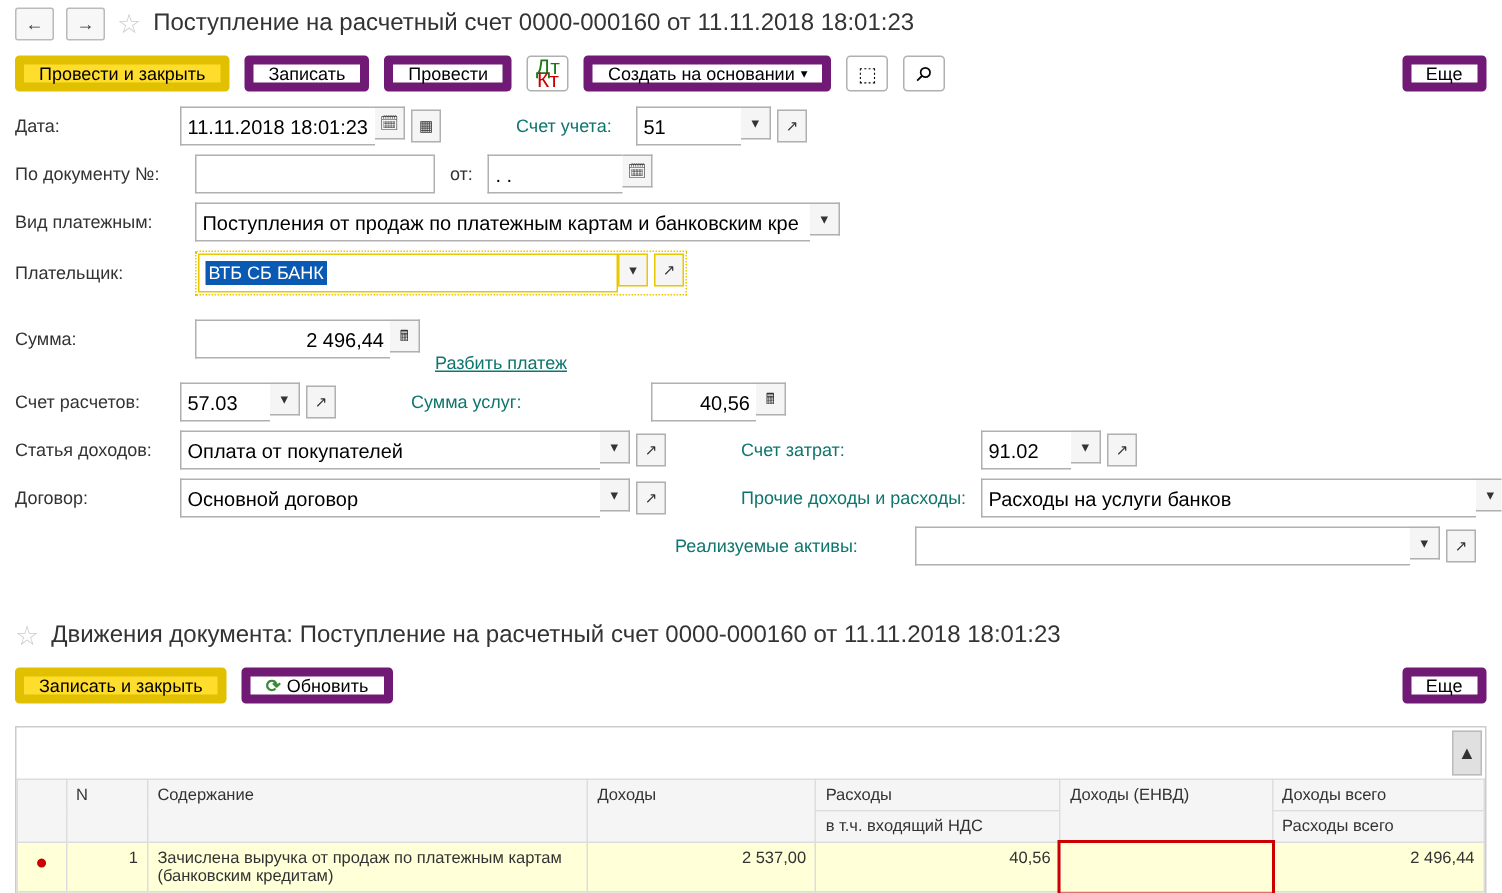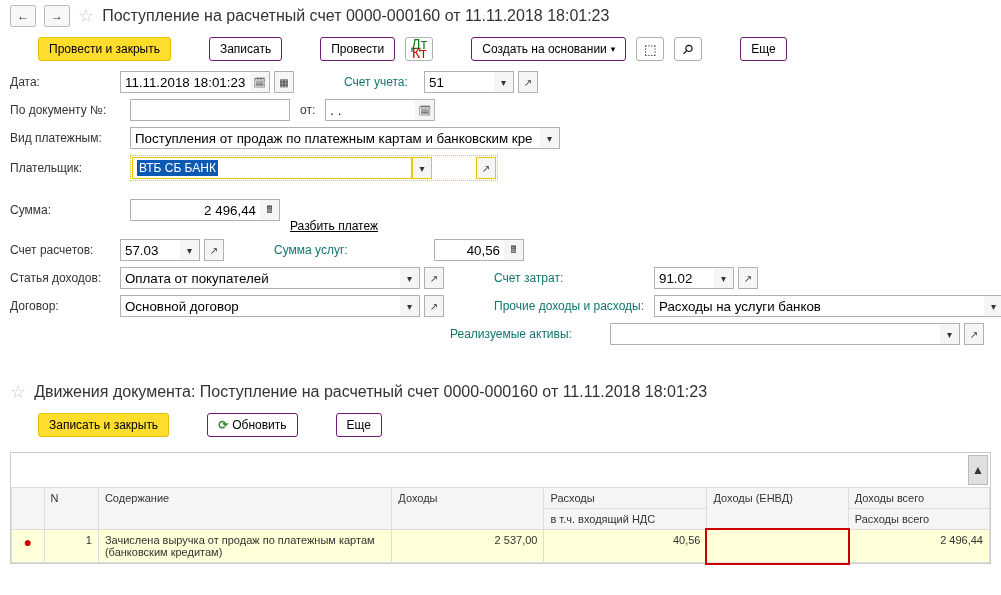--- a/index.html
+++ b/index.html
@@ -3,38 +3,38 @@
 <meta charset="utf-8">
 <style>
 * { box-sizing: border-box; margin: 0; padding: 0; }
 body { font-family: Arial, sans-serif; font-size: 12px; color: #333; background: #fff; width: 1001px; }
 .hdr-row { display: flex; align-items: center; padding: 5px 10px; gap: 8px; }
 .nav-btn { width: 26px; height: 22px; border: 1px solid #bbb; background: #f7f7f7; display: inline-flex; align-items: center; justify-content: center; cursor: pointer; border-radius: 2px; }
 .star { color: #ccc; font-size: 18px; cursor: pointer; }
 .page-title { font-size: 16px; font-weight: normal; color: #333; }
 .toolbar { display: flex; align-items: center; padding: 5px 10px; gap: 10px; }
 .toolbar-right { margin-left: auto; }
-.btn { height: 24px; padding: 0 10px; border: 1px solid #701a75; background: #fff; cursor: pointer; border-radius: 3px; font-size: 12px; display: inline-flex; align-items: center; gap: 4px; margin-left: 28px; }
+.btn { height: 24px; padding: 0 10px; border: 6px solid #701a75; background: #fff; cursor: pointer; border-radius: 3px; font-size: 12px; display: inline-flex; align-items: center; gap: 4px; }
 .btn-yellow { background: #ffdd2d; border-color: #e0c000; }
 .btn-icon { width: 28px; height: 24px; border: 1px solid #b0b0b0; background: #fff; cursor: pointer; border-radius: 3px; display: inline-flex; align-items: center; justify-content: center; }
 .dtdk { font-size: 14px; line-height: 9px; }
 .dtdk .dt { color: #1a7a1a; }
 .dtdk .dk { color: #c00; }
 .form-area { padding: 5px 10px; }
 .form-row { display: flex; align-items: center; margin-bottom: 6px; gap: 10px; }
 .label { width: 110px; color: #333; }
 .label2 { width: 145px; color: #0f766e; }
-.input { height: 22px; border: 1px solid #b0b0b0; padding: 0 4px; background: #fff; }
+.input { height: 22px; border: 1px solid #b0b0b0; padding: 12px 4px; background: #fff; }
 .input-group { display: flex; }
 .input-group .input { border-right: none; }
 .ig-btn { width: 20px; height: 22px; border: 1px solid #b0b0b0; border-left: none; background: #f5f5f5; display: inline-flex; align-items: center; justify-content: center; cursor: pointer; font-size: 10px; }
 .ig-btn.sep { border-left: 1px solid #b0b0b0; margin-left: 4px; }
-.link { color: #000000; text-decoration: underline; cursor: pointer; margin-top: 32px; }
+.link { color: #0f766e; text-decoration: underline; cursor: pointer; margin-top: 32px; }
 .highlight-yellow { border: 1px solid #e8c800 !important; }
-.highlight-wrap { border: 1px dotted #e8c800; padding: 1px; display: inline-flex; gap: 40px; }
+.highlight-wrap { border: 1px dotted #e8c800; padding: 1px; display: inline-flex; }
 .sel-text { background: #0a5ab4; color: #fff; padding: 1px 2px; }
 .col-left { display: flex; align-items: center; }
 .col-right { display: flex; align-items: center; margin-left: 40px; }
 .right-num { text-align: right; }
 .section2 { margin-top: 20px; }
 .tabs { display: flex; border-bottom: 1px solid #ccc; margin: 8px 10px 0 10px; }
 .tab { padding: 5px 10px; border: 1px solid #ccc; border-bottom: none; background: #fff; margin-right: 3px; cursor: pointer; display: flex; align-items: center; gap: 4px; font-size: 11px; position: relative; top: 1px; }
 .tab.active { background: #fff; border-bottom: 1px solid #fff; }
 .table-wrap { margin: 10px; border: 1px solid #ccc; }
 .tbl { width: 100%; border-collapse: collapse; }

